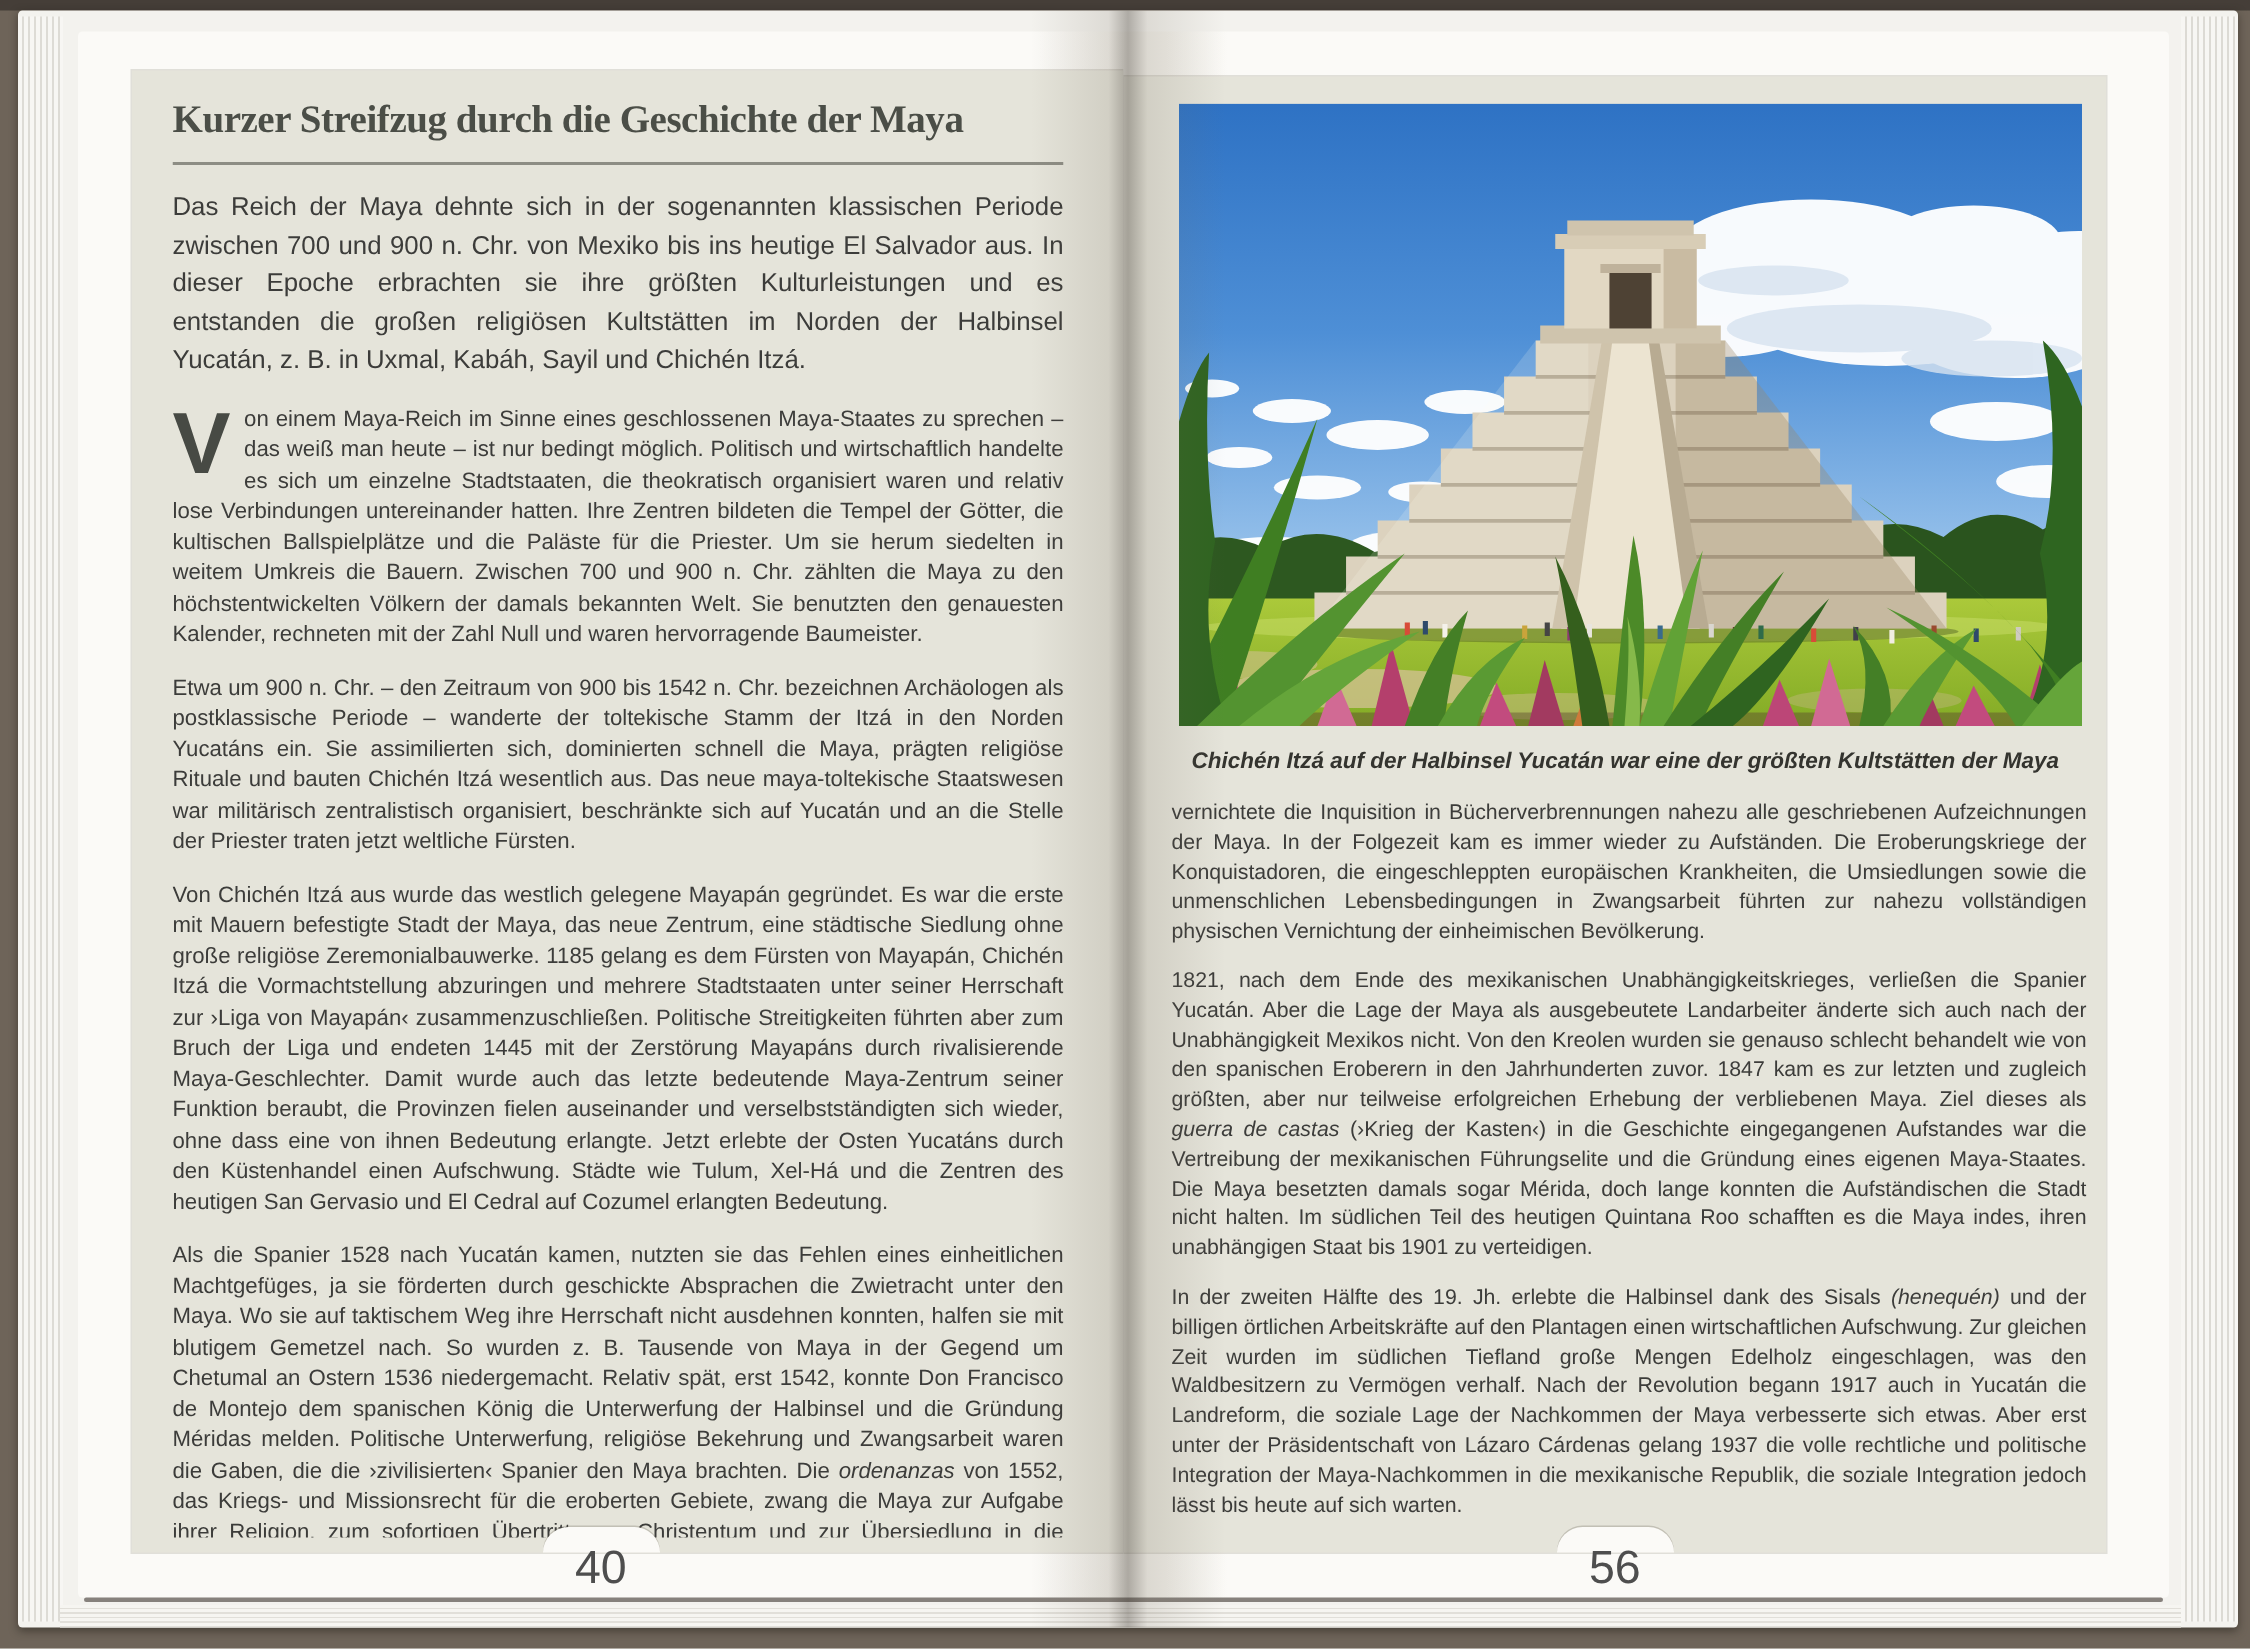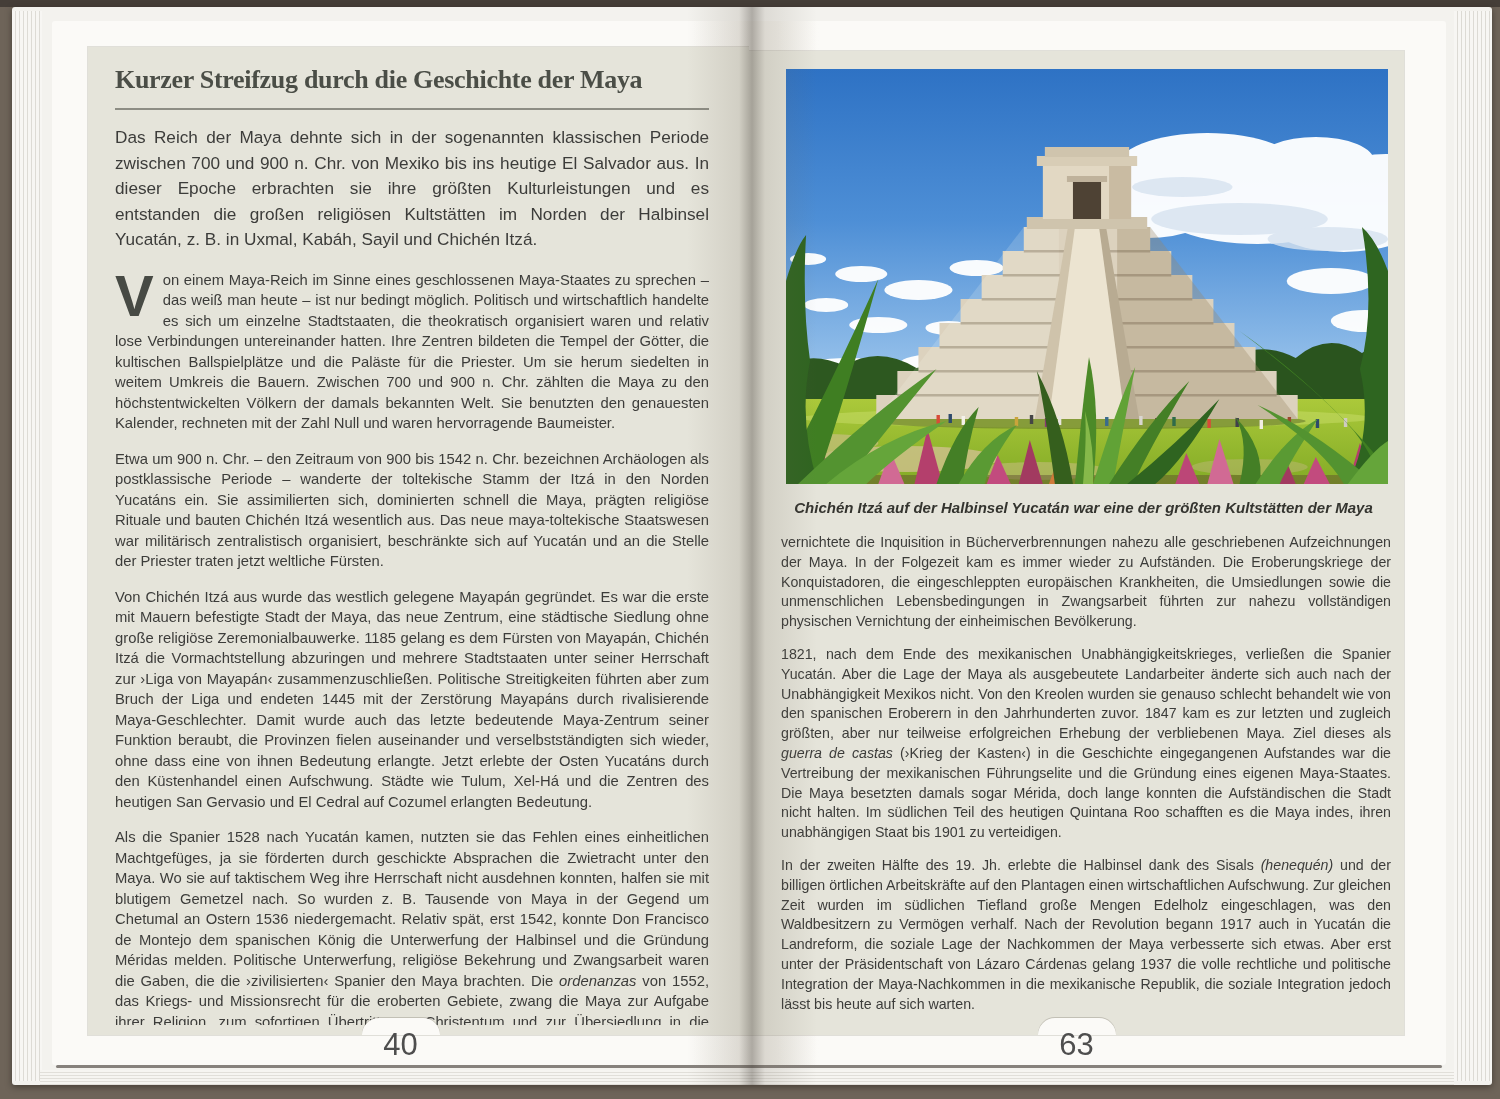--- a/index.html
+++ b/index.html
@@ -265,19 +265,19 @@
           <div class="photo-caption">Chichén Itzá auf der Halbinsel Yucatán war eine der größten Kultstätten der Maya</div>
           <div class="content-r">
             <div>
                 <p class="para"><span>vernichtete die Inquisition in Bücherverbrennungen nahezu alle geschriebenen Aufzeichnungen der Maya. In der Folgezeit kam es immer wieder zu Aufständen. Die Eroberungskriege der Konquistadoren, die eingeschleppten europäischen Krankheiten, die Umsiedlungen sowie die unmenschlichen Lebensbedingungen in Zwangsarbeit führten zur nahezu vollständigen physischen Vernichtung der einheimischen Bevölkerung.</span></p>
                 <p class="para"><span>1821, nach dem Ende des mexikanischen Unabhängigkeitskrieges, verließen die Spanier Yucatán. Aber die Lage der Maya als ausgebeutete Landarbeiter änderte sich auch nach der Unabhängigkeit Mexikos nicht. Von den Kreolen wurden sie genauso schlecht behandelt wie von den spanischen Eroberern in den Jahrhunderten zuvor. 1847 kam es zur letzten und zugleich größten, aber nur teilweise erfolgreichen Erhebung der verbliebenen Maya. Ziel dieses als </span><span class="it">guerra de castas</span><span> (›Krieg der Kasten‹) in die Geschichte eingegangenen Aufstandes war die Vertreibung der mexikanischen Führungselite und die Gründung eines eigenen Maya-Staates. Die Maya besetzten damals sogar Mérida, doch lange konnten die Aufständischen die Stadt nicht halten. Im südlichen Teil des heutigen Quintana Roo schafften es die Maya indes, ihren unabhängigen Staat bis 1901 zu verteidigen.</span></p>
                 <p class="para"><span>In der zweiten Hälfte des 19. Jh. erlebte die Halbinsel dank des Sisals </span><span class="it">(henequén)</span><span> und der billigen örtlichen Arbeitskräfte auf den Plantagen einen wirtschaftlichen Aufschwung. Zur gleichen Zeit wurden im südlichen Tiefland große Mengen Edelholz eingeschlagen, was den Waldbesitzern zu Vermögen verhalf. Nach der Revolution begann 1917 auch in Yucatán die Landreform, die soziale Lage der Nachkommen der Maya verbesserte sich etwas. Aber erst unter der Präsidentschaft von Lázaro Cárdenas gelang 1937 die volle rechtliche und politische Integration der Maya-Nachkommen in die mexikanische Republik, die soziale Integration jedoch lässt bis heute auf sich warten.</span></p>
               </div>
           </div>
         </div>
         <div class="pagenum-bump"></div>
-        <div class="pagenum">63</div>
+        <div class="pagenum">56</div>
       </div>
 
     </div>
     <div class="gutter-shadow"></div>
   </div>
 </div>
 
 </body></html>

